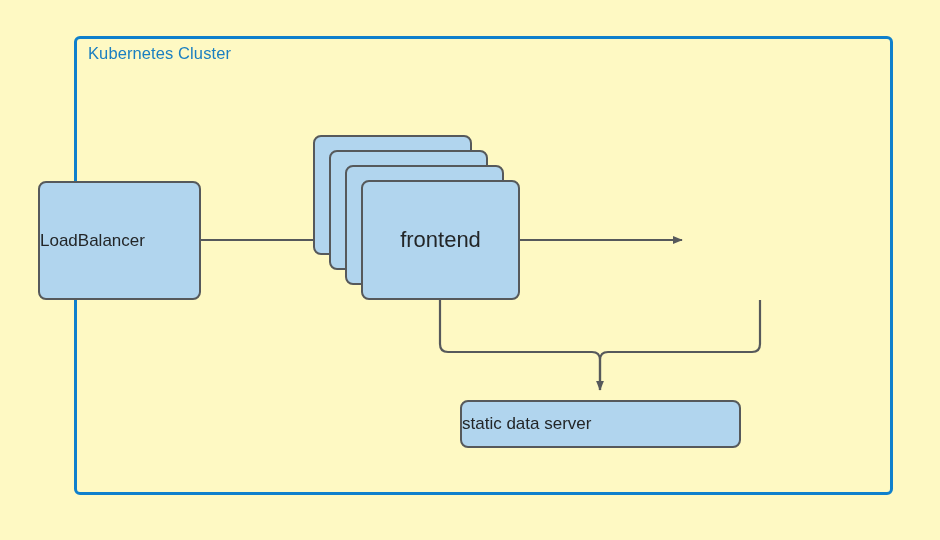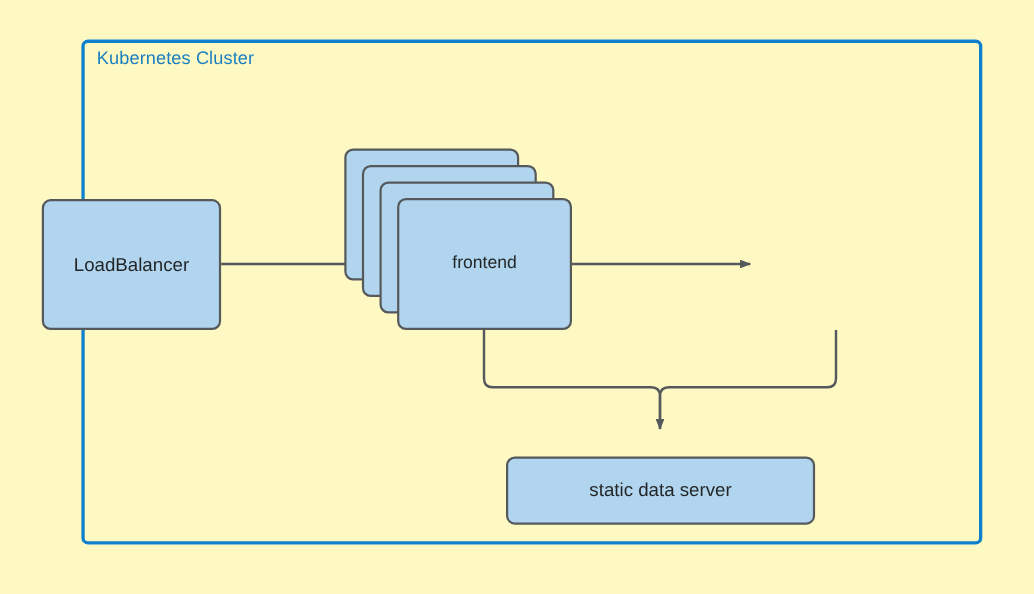--- a/index.html
+++ b/index.html
@@ -53,21 +53,20 @@
 
   
   .node {
     position: absolute;
     box-sizing: border-box;
     background: #b1d5ee;
     border: 2.2px solid #56595b;
     border-radius: 8px;
     display: flex;
     align-items: center;
-    justify-content: center;
     color: #232628;
     font-size: 17px;
     white-space: nowrap;
   }
 
   
   .stack {
     position: absolute;
   }
   .stack .card {
@@ -81,33 +80,33 @@
   }
   .stack .card.c1 { left: 0px;  top: 0px;  }
   .stack .card.c2 { left: 16px; top: 15px; }
   .stack .card.c3 { left: 32px; top: 30px; }
   .stack .card.c4 {
     left: 48px; top: 45px;
     display: flex;
     align-items: center;
     justify-content: center;
     color: #232628;
-    font-size: 16px;
+    font-size: 22px;
     white-space: nowrap;
     z-index: 3;
   }
 
   #stack-frontend { left: 313px; top: 135px; width: 207px; height: 165px; }
   #stack-backend  { left: 633px; top: 135px; width: 207px; height: 165px; }
 
   #node-loadbalancer {
     left: 38px; top: 181px; width: 163px; height: 119px;
   }
   #node-staticdata {
-    left: 460px; top: 400px; width: 281px; height: 62px; margin-top: 15px;
+    left: 460px; top: 400px; width: 281px; height: 48px;
   }
 </style>
 </head>
 <body>
 
 <div id="canvas">
 
   <div class="cluster"></div>
   <div class="cluster-title">Kubernetes Cluster</div>
 

